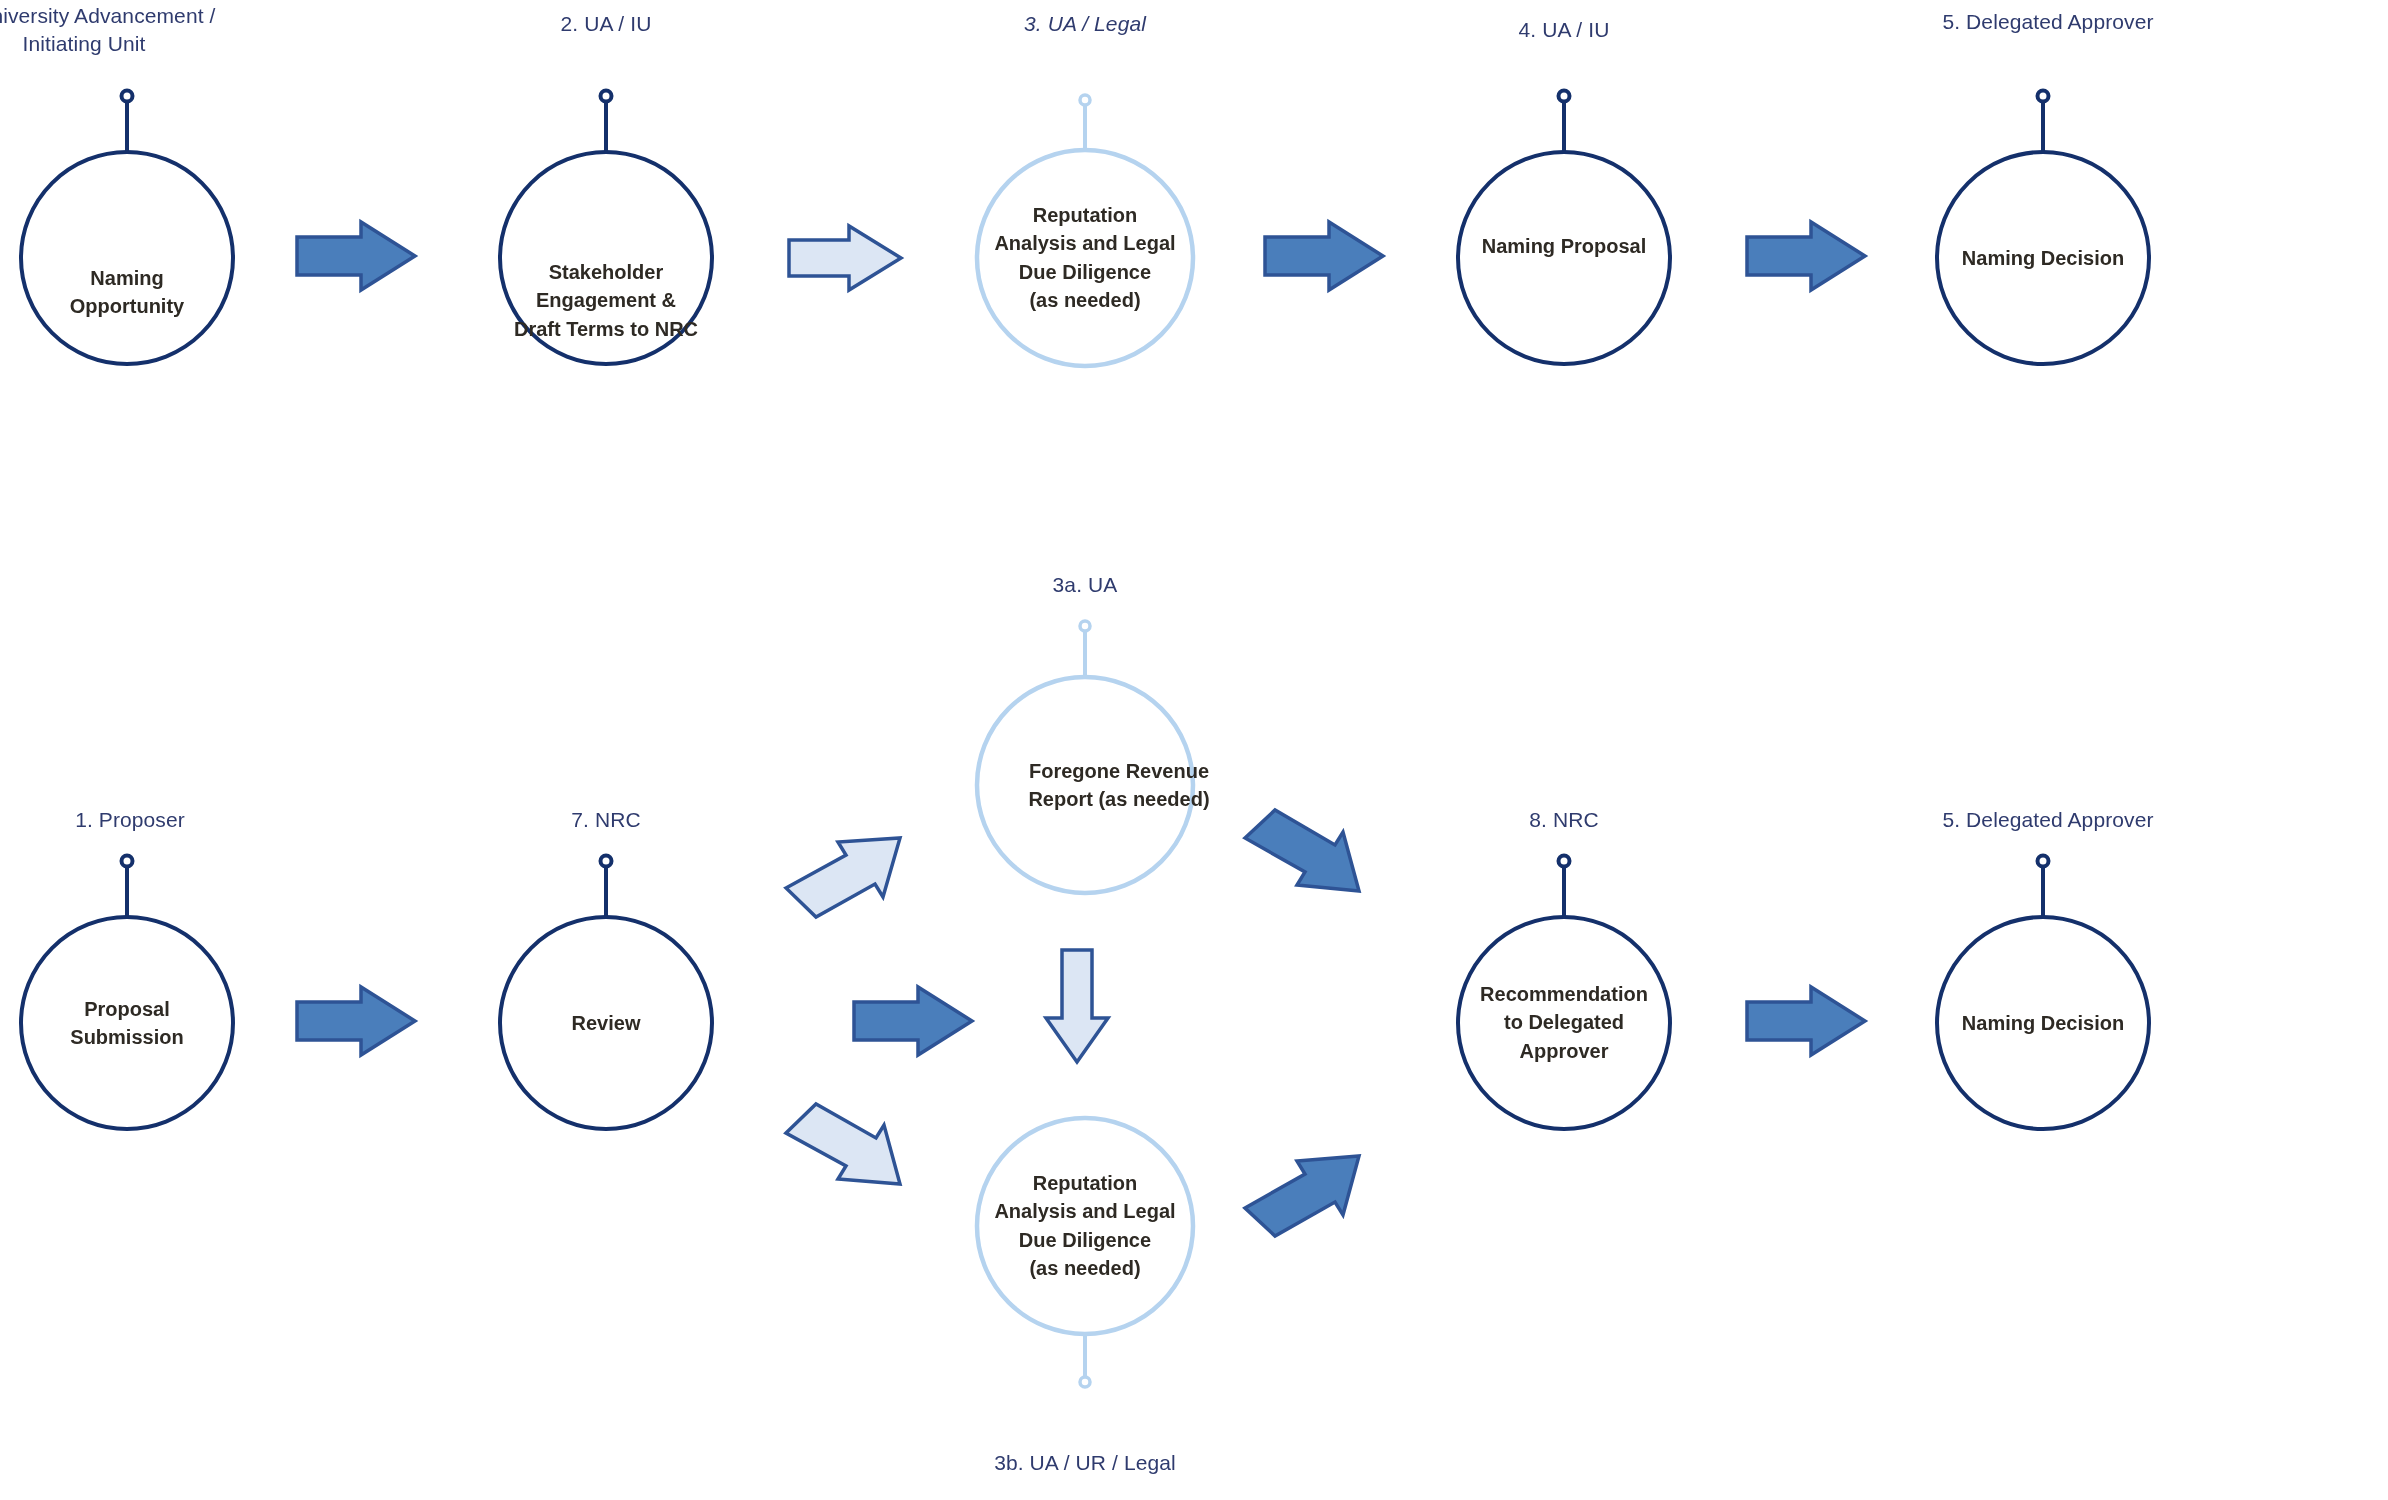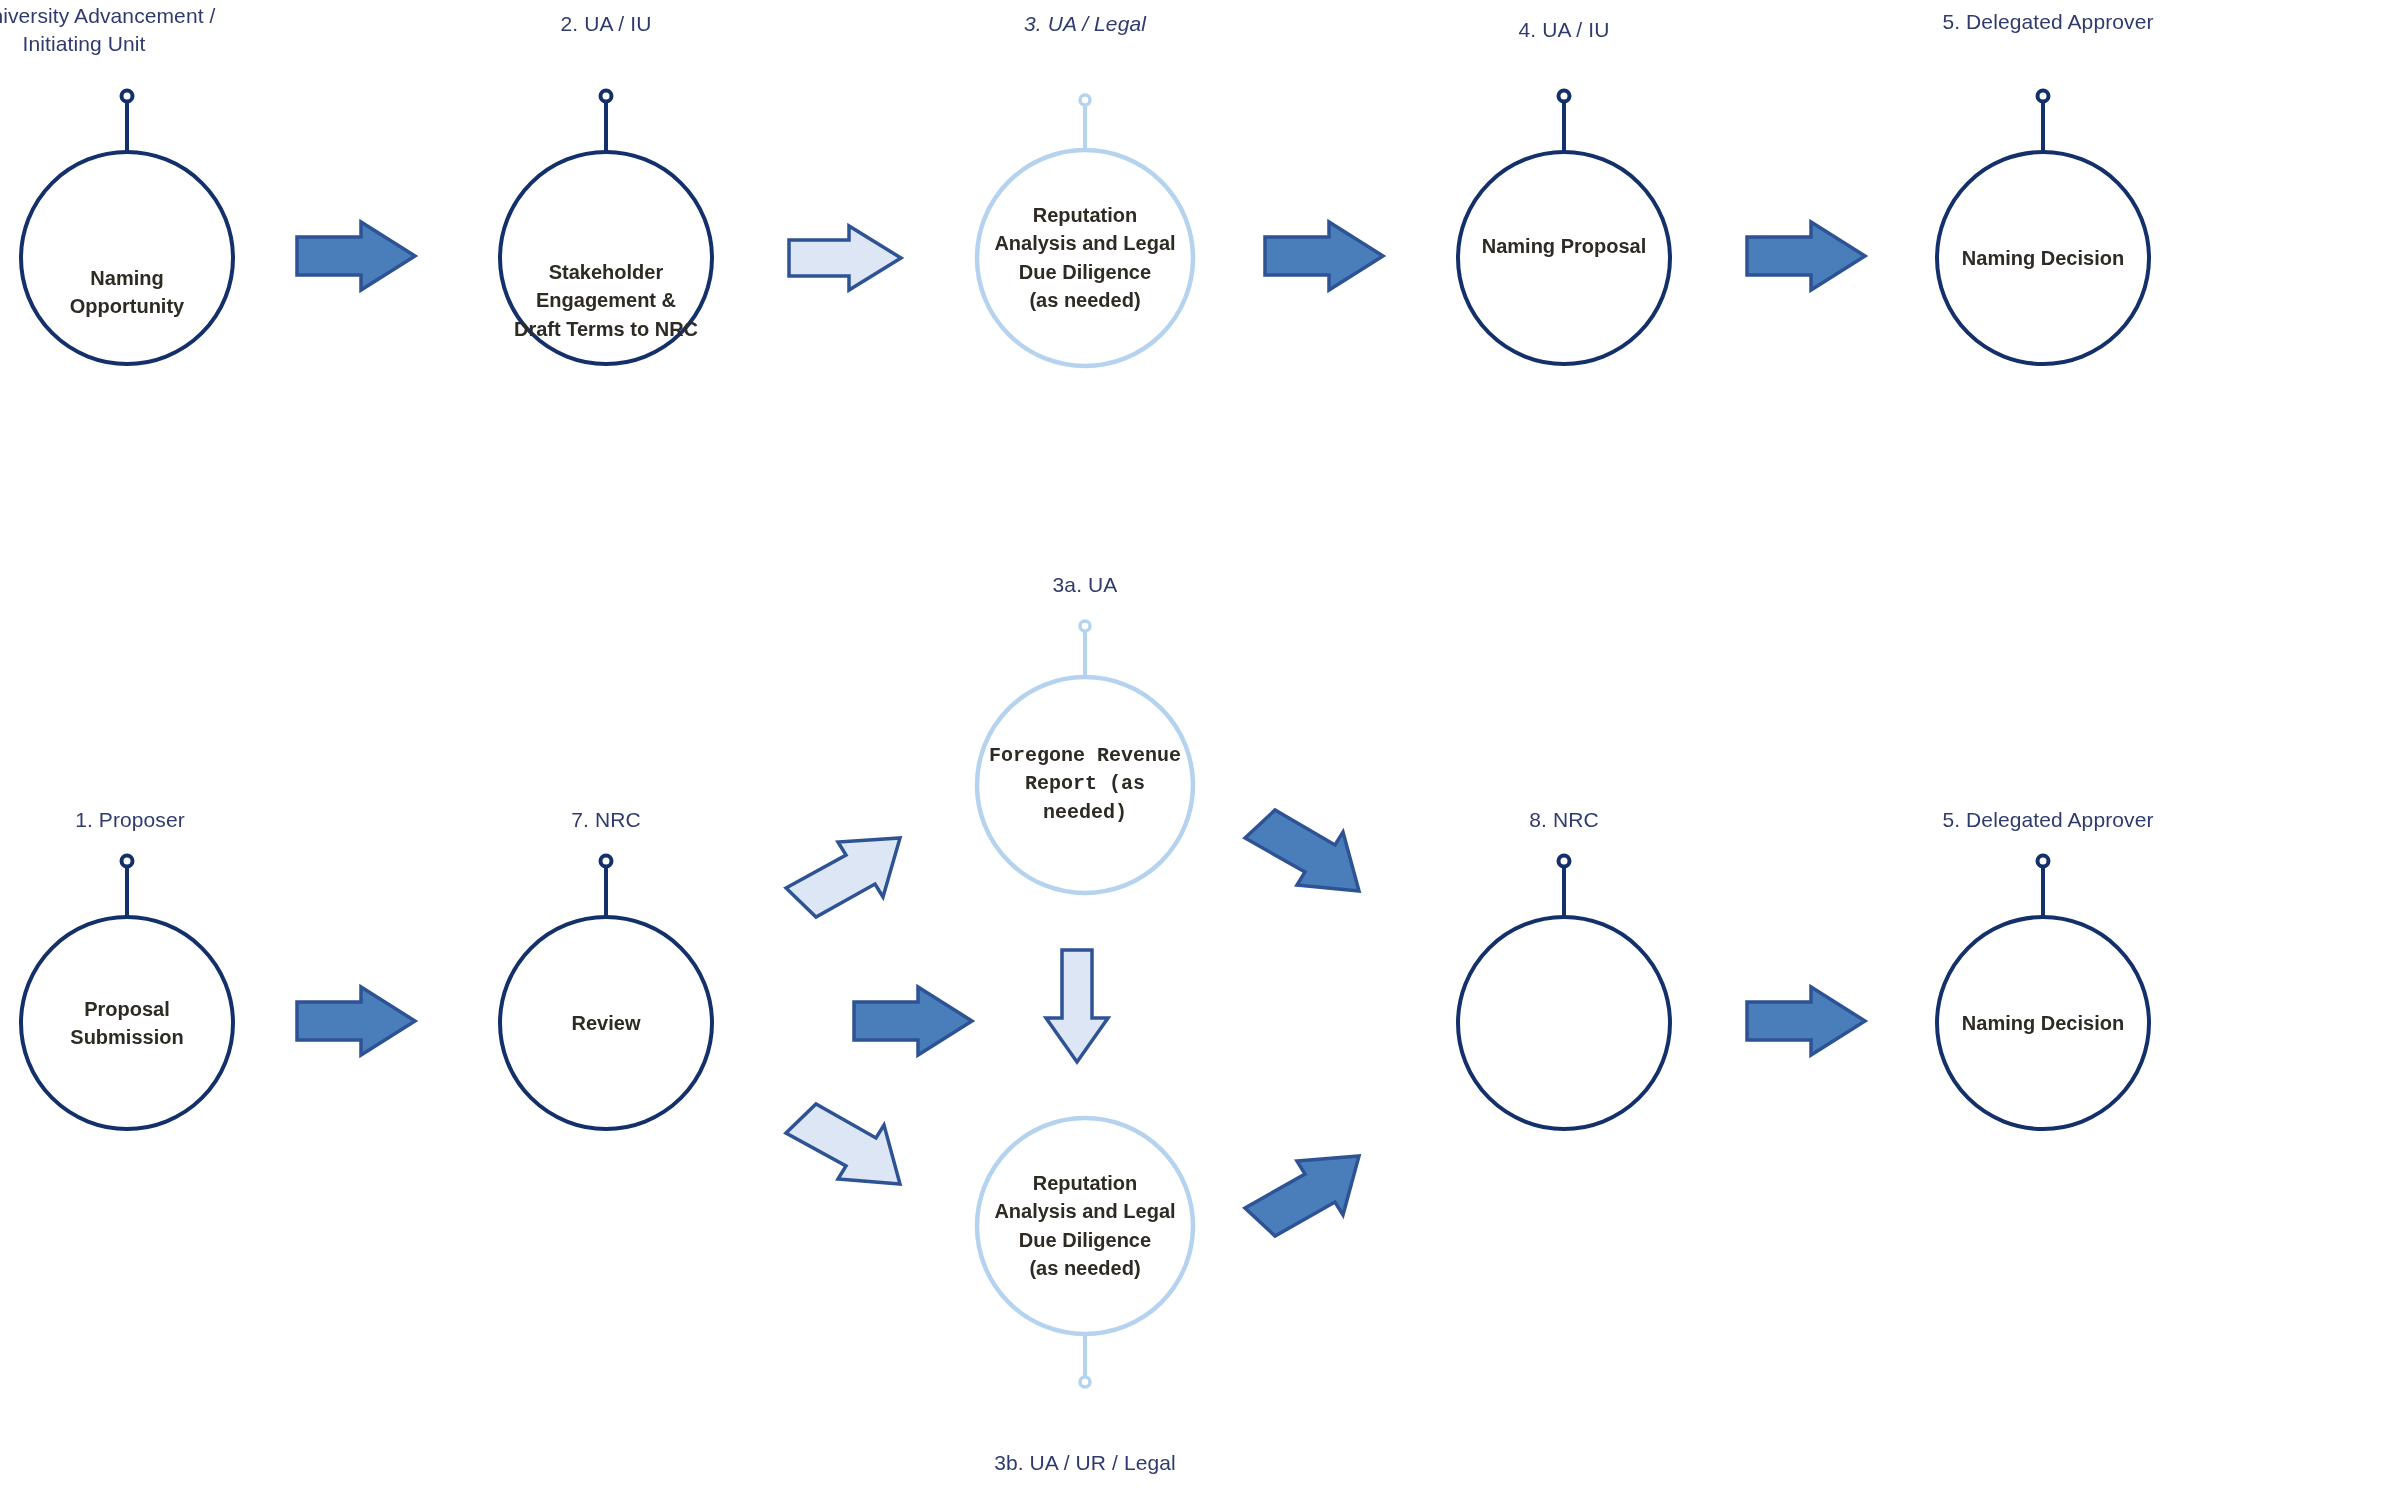--- a/index.html
+++ b/index.html
@@ -193,21 +193,24 @@
   <div class="role-label" style="left:130px; top:806px; width:300px;">1. Proposer</div>
   <div class="role-label" style="left:606px; top:806px; width:300px;">7. NRC</div>
   <div class="role-label" style="left:1085px; top:571px; width:300px;">3a. UA</div>
   <div class="role-label" style="left:1085px; top:1404px; width:360px;margin-top:45px;">3b. UA / UR / Legal</div>
   <div class="role-label" style="left:1564px; top:806px; width:300px;">8. NRC</div>
   <div class="role-label" style="left:2048px; top:806px; width:340px;">5. Delegated Approver</div>
 
   <div class="node-text" style="left:127px; top:1023px; width:190px;">Proposal
 Submission</div>
   <div class="node-text" style="left:606px; top:1023px; width:190px;">Review</div>
-  <div class="node-text" style="left:1085px; top:785px; width:200px;font-family:Liberation Mono, monospace;">Foregone Revenue
+  <div class="node-text" style="left:1119px; top:785px; width:200px;">Foregone Revenue
 Report (as needed)</div>
   <div class="node-text" style="left:1085px; top:1226px; width:200px;">Reputation
 Analysis and Legal
 Due Diligence
 (as needed)</div>
+  <div class="node-text" style="left:1564px; top:1023px; width:195px;">Recommendation
+to Delegated
+Approver</div>
   <div class="node-text" style="left:2043px; top:1023px; width:195px;">Naming Decision</div>
 
 </div>
 
 </body></html>

